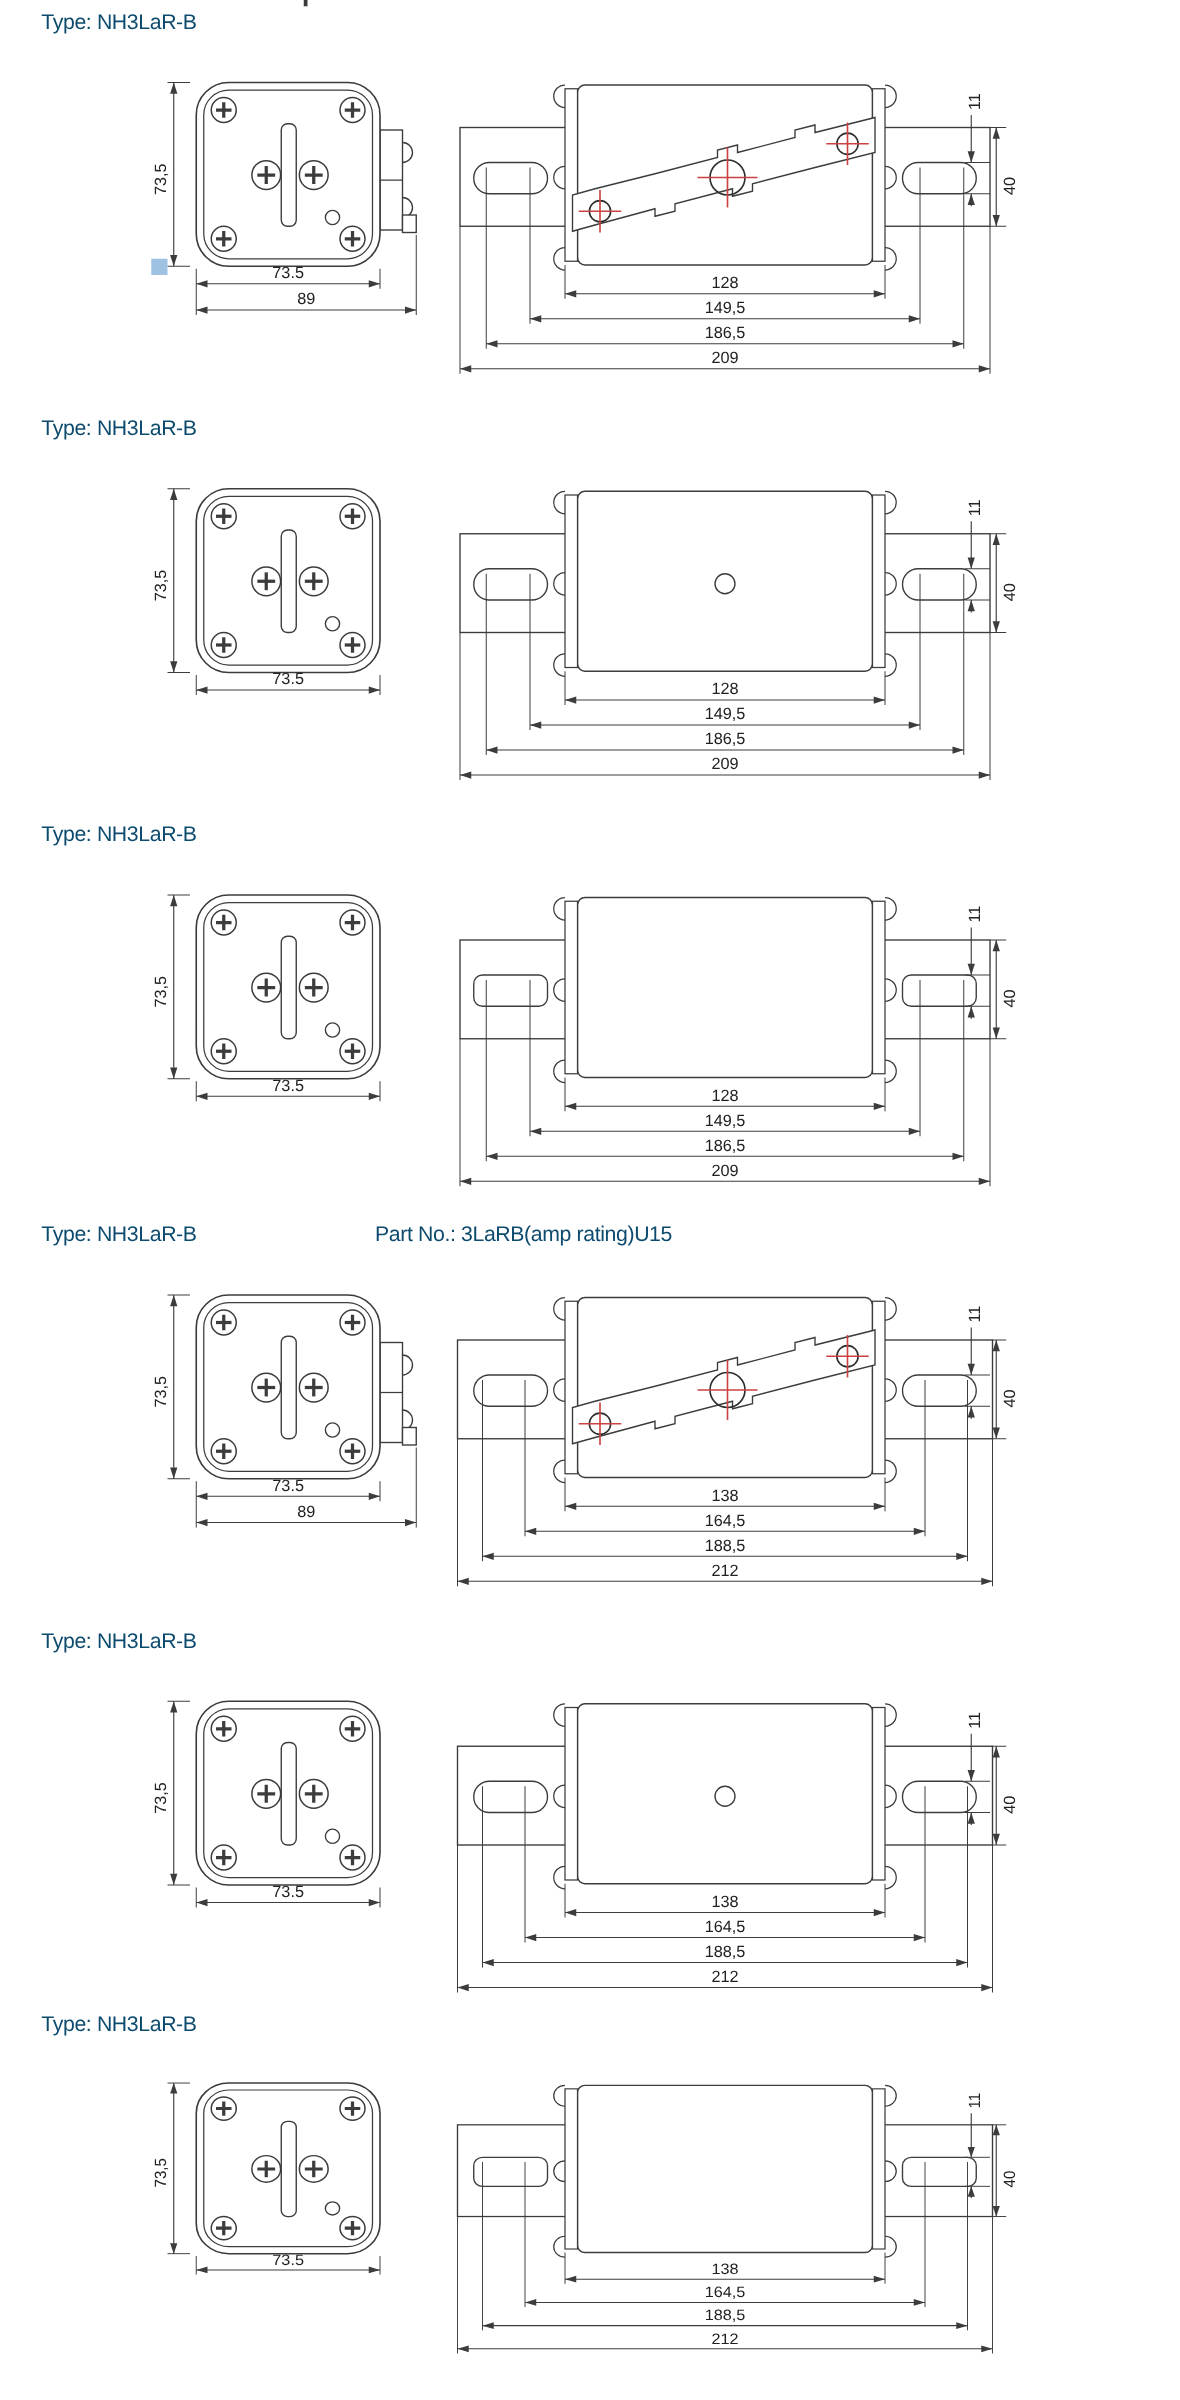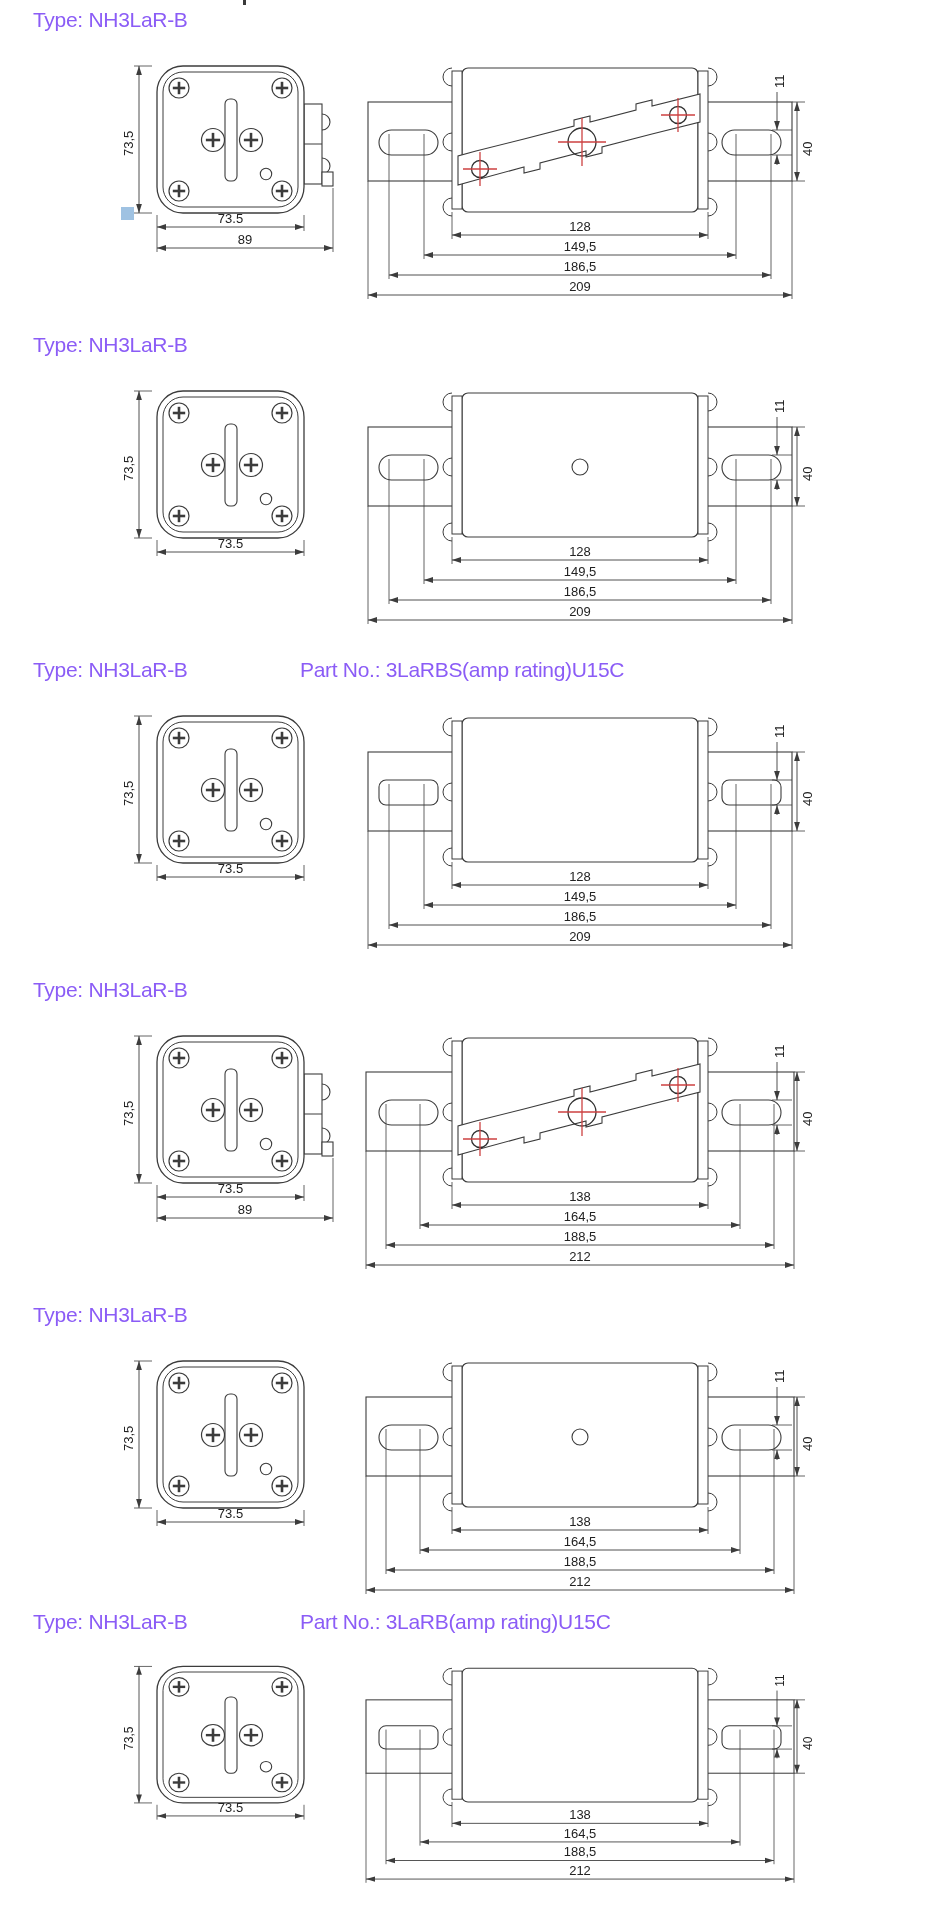--- a/index.html
+++ b/index.html
@@ -1,19 +1,19 @@
 <!DOCTYPE html>
 <html><head>
 <meta charset="utf-8">
 <style>
   html,body{margin:0;padding:0;background:#ffffff;}
   #page{position:relative;width:944px;height:1920px;background:#ffffff;overflow:hidden;
         font-family:"Liberation Sans", sans-serif;}
   .section{position:absolute;left:0;width:944px;}
-  .title{position:relative;height:36px;color:#8b5cf6;font-size:21px;letter-spacing:-0.3px;white-space:nowrap;}
+  .title{position:relative;height:36px;color:#0c4a6e;font-size:17px;letter-spacing:-0.3px;white-space:nowrap;}
   .title .type{position:absolute;left:33px;top:0;}
   .title .part{position:absolute;left:300px;top:0;}
   svg.drawing{display:block;}
   .edge-tick{position:absolute;left:243px;top:0;width:3px;height:5px;background:#3a3a3a;}
 </style>
 </head>
 <body>
 
 <div id="page">
   <div class="edge-tick"></div>
@@ -264,21 +264,20 @@
             <line x1="368" y1="251" x2="792" y2="251" stroke="#3c3c3c" stroke-width="0.9"></line>
             <polygon points="368,251 377,248.1 377,253.9" fill="#3c3c3c"></polygon>
             <polygon points="792,251 783,248.1 783,253.9" fill="#3c3c3c"></polygon>
             <text x="580" y="246.5" fill="#222222" font-size="13" text-anchor="middle" font-family="&quot;Liberation Sans&quot;, sans-serif">209</text>
           </g>
         </svg>
       </div>
       <div class="section" style="top: 658px;">
         <div class="title">
           <span class="type">Type: NH3LaR-B</span>
-          <span class="part">Part No.: 3LaRBS(amp rating)U15C</span>
         </div>
         <svg class="drawing" viewBox="0 0 944 266" width="944" height="266">
           <g>
             <g>
               <rect x="157" y="22" width="147" height="147" rx="26" fill="#ffffff" stroke="#3c3c3c" stroke-width="1.3"></rect>
               <rect x="163" y="28" width="135" height="135" rx="20" fill="none" stroke="#3c3c3c" stroke-width="1"></rect>
               <g>
                 <circle cx="179" cy="44" r="10" fill="#ffffff" stroke="#3c3c3c" stroke-width="1.2"></circle>
                 <line x1="172.8" y1="44" x2="185.2" y2="44" stroke="#3c3c3c" stroke-width="2.6"></line>
                 <line x1="179" y1="37.8" x2="179" y2="50.2" stroke="#3c3c3c" stroke-width="2.6"></line>
@@ -375,20 +374,21 @@
             <line x1="368" y1="251" x2="792" y2="251" stroke="#3c3c3c" stroke-width="0.9"></line>
             <polygon points="368,251 377,248.1 377,253.9" fill="#3c3c3c"></polygon>
             <polygon points="792,251 783,248.1 783,253.9" fill="#3c3c3c"></polygon>
             <text x="580" y="246.5" fill="#222222" font-size="13" text-anchor="middle" font-family="&quot;Liberation Sans&quot;, sans-serif">209</text>
           </g>
         </svg>
       </div>
       <div class="section" style="top: 978px;">
         <div class="title">
           <span class="type">Type: NH3LaR-B</span>
+          <span class="part">Part No.: 3LaRB(amp rating)U15</span>
         </div>
         <svg class="drawing" viewBox="0 0 944 266" width="944" height="266">
           <g>
             <g>
               <rect x="304" y="60" width="18" height="80" fill="#ffffff" stroke="#3c3c3c" stroke-width="1.1"></rect>
               <path d="M322,70 a8,8 0 0 1 0,16" fill="none" stroke="#3c3c3c" stroke-width="1.1"></path>
               <path d="M322,114 a8,8 0 0 1 0,16" fill="none" stroke="#3c3c3c" stroke-width="1.1"></path>
               <line x1="304" y1="100" x2="322" y2="100" stroke="#3c3c3c" stroke-width="1"></line>
               <rect x="322" y="128" width="11" height="14" fill="#ffffff" stroke="#3c3c3c" stroke-width="1.1"></rect>
             </g>
@@ -624,21 +624,20 @@
             <line x1="366" y1="251" x2="794" y2="251" stroke="#3c3c3c" stroke-width="0.9"></line>
             <polygon points="366,251 375,248.1 375,253.9" fill="#3c3c3c"></polygon>
             <polygon points="794,251 785,248.1 785,253.9" fill="#3c3c3c"></polygon>
             <text x="580" y="246.5" fill="#222222" font-size="13" text-anchor="middle" font-family="&quot;Liberation Sans&quot;, sans-serif">212</text>
           </g>
         </svg>
       </div>
       <div class="section" style="top: 1610px;">
         <div class="title">
           <span class="type">Type: NH3LaR-B</span>
-          <span class="part">Part No.: 3LaRB(amp rating)U15C</span>
         </div>
         <svg class="drawing" viewBox="0 0 944 266" width="944" height="247" preserveAspectRatio="none">
           <g>
             <g>
               <rect x="157" y="22" width="147" height="147" rx="26" fill="#ffffff" stroke="#3c3c3c" stroke-width="1.3"></rect>
               <rect x="163" y="28" width="135" height="135" rx="20" fill="none" stroke="#3c3c3c" stroke-width="1"></rect>
               <g>
                 <circle cx="179" cy="44" r="10" fill="#ffffff" stroke="#3c3c3c" stroke-width="1.2"></circle>
                 <line x1="172.8" y1="44" x2="185.2" y2="44" stroke="#3c3c3c" stroke-width="2.6"></line>
                 <line x1="179" y1="37.8" x2="179" y2="50.2" stroke="#3c3c3c" stroke-width="2.6"></line>

